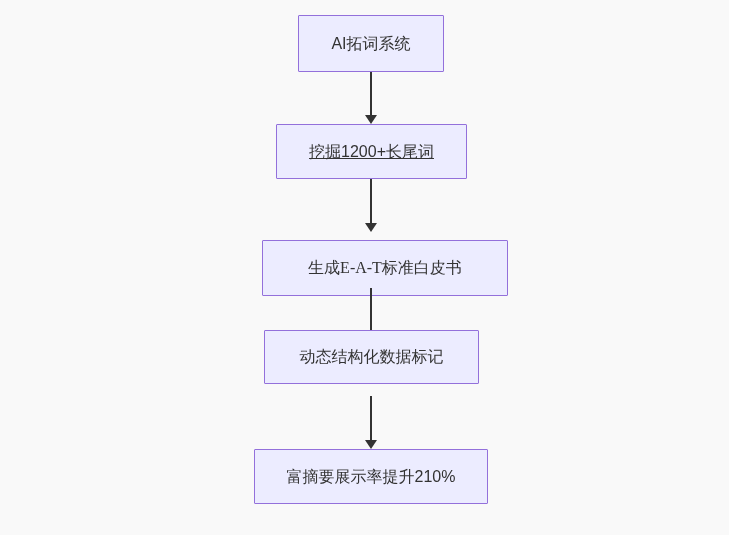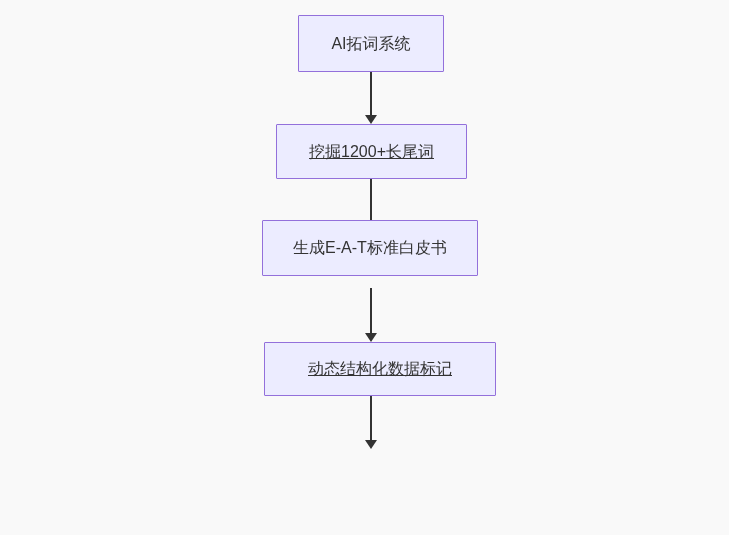--- a/index.html
+++ b/index.html
@@ -63,32 +63,35 @@
 
   <div class="node" style="left:276px; top:124px; width:191px; height:55px;text-decoration:underline;">
     <span>挖掘1200+长尾词</span>
   </div>
 
   <div class="edge" style="left:365px; top:179px; height:53px;">
     <div class="edge-line"></div>
     <div class="edge-head"></div>
   </div>
 
-  <div class="node" style="left:262px; top:220px; width:216px; height:56px;">
+  <div class="node" style="left:262px; top:240px; width:246px; height:56px;font-family:Liberation Serif, serif;">
     <span>生成E-A-T标准白皮书</span>
   </div>
 
   <div class="edge" style="left:365px; top:288px; height:54px;">
     <div class="edge-line"></div>
     <div class="edge-head"></div>
   </div>
 
-  <div class="node" style="left:264px; top:342px; width:232px; height:54px;text-decoration:underline;">
+  <div class="node" style="left:264px; top:330px; width:215px; height:54px;">
     <span>动态结构化数据标记</span>
   </div>
 
   <div class="edge" style="left:365px; top:396px; height:53px;">
     <div class="edge-line"></div>
     <div class="edge-head"></div>
   </div>
 
+  <div class="node" style="left:254px; top:449px; width:234px; height:55px;">
+    <span>富摘要展示率提升210%</span>
+  </div>
 
 </div>
 
 </body></html>

